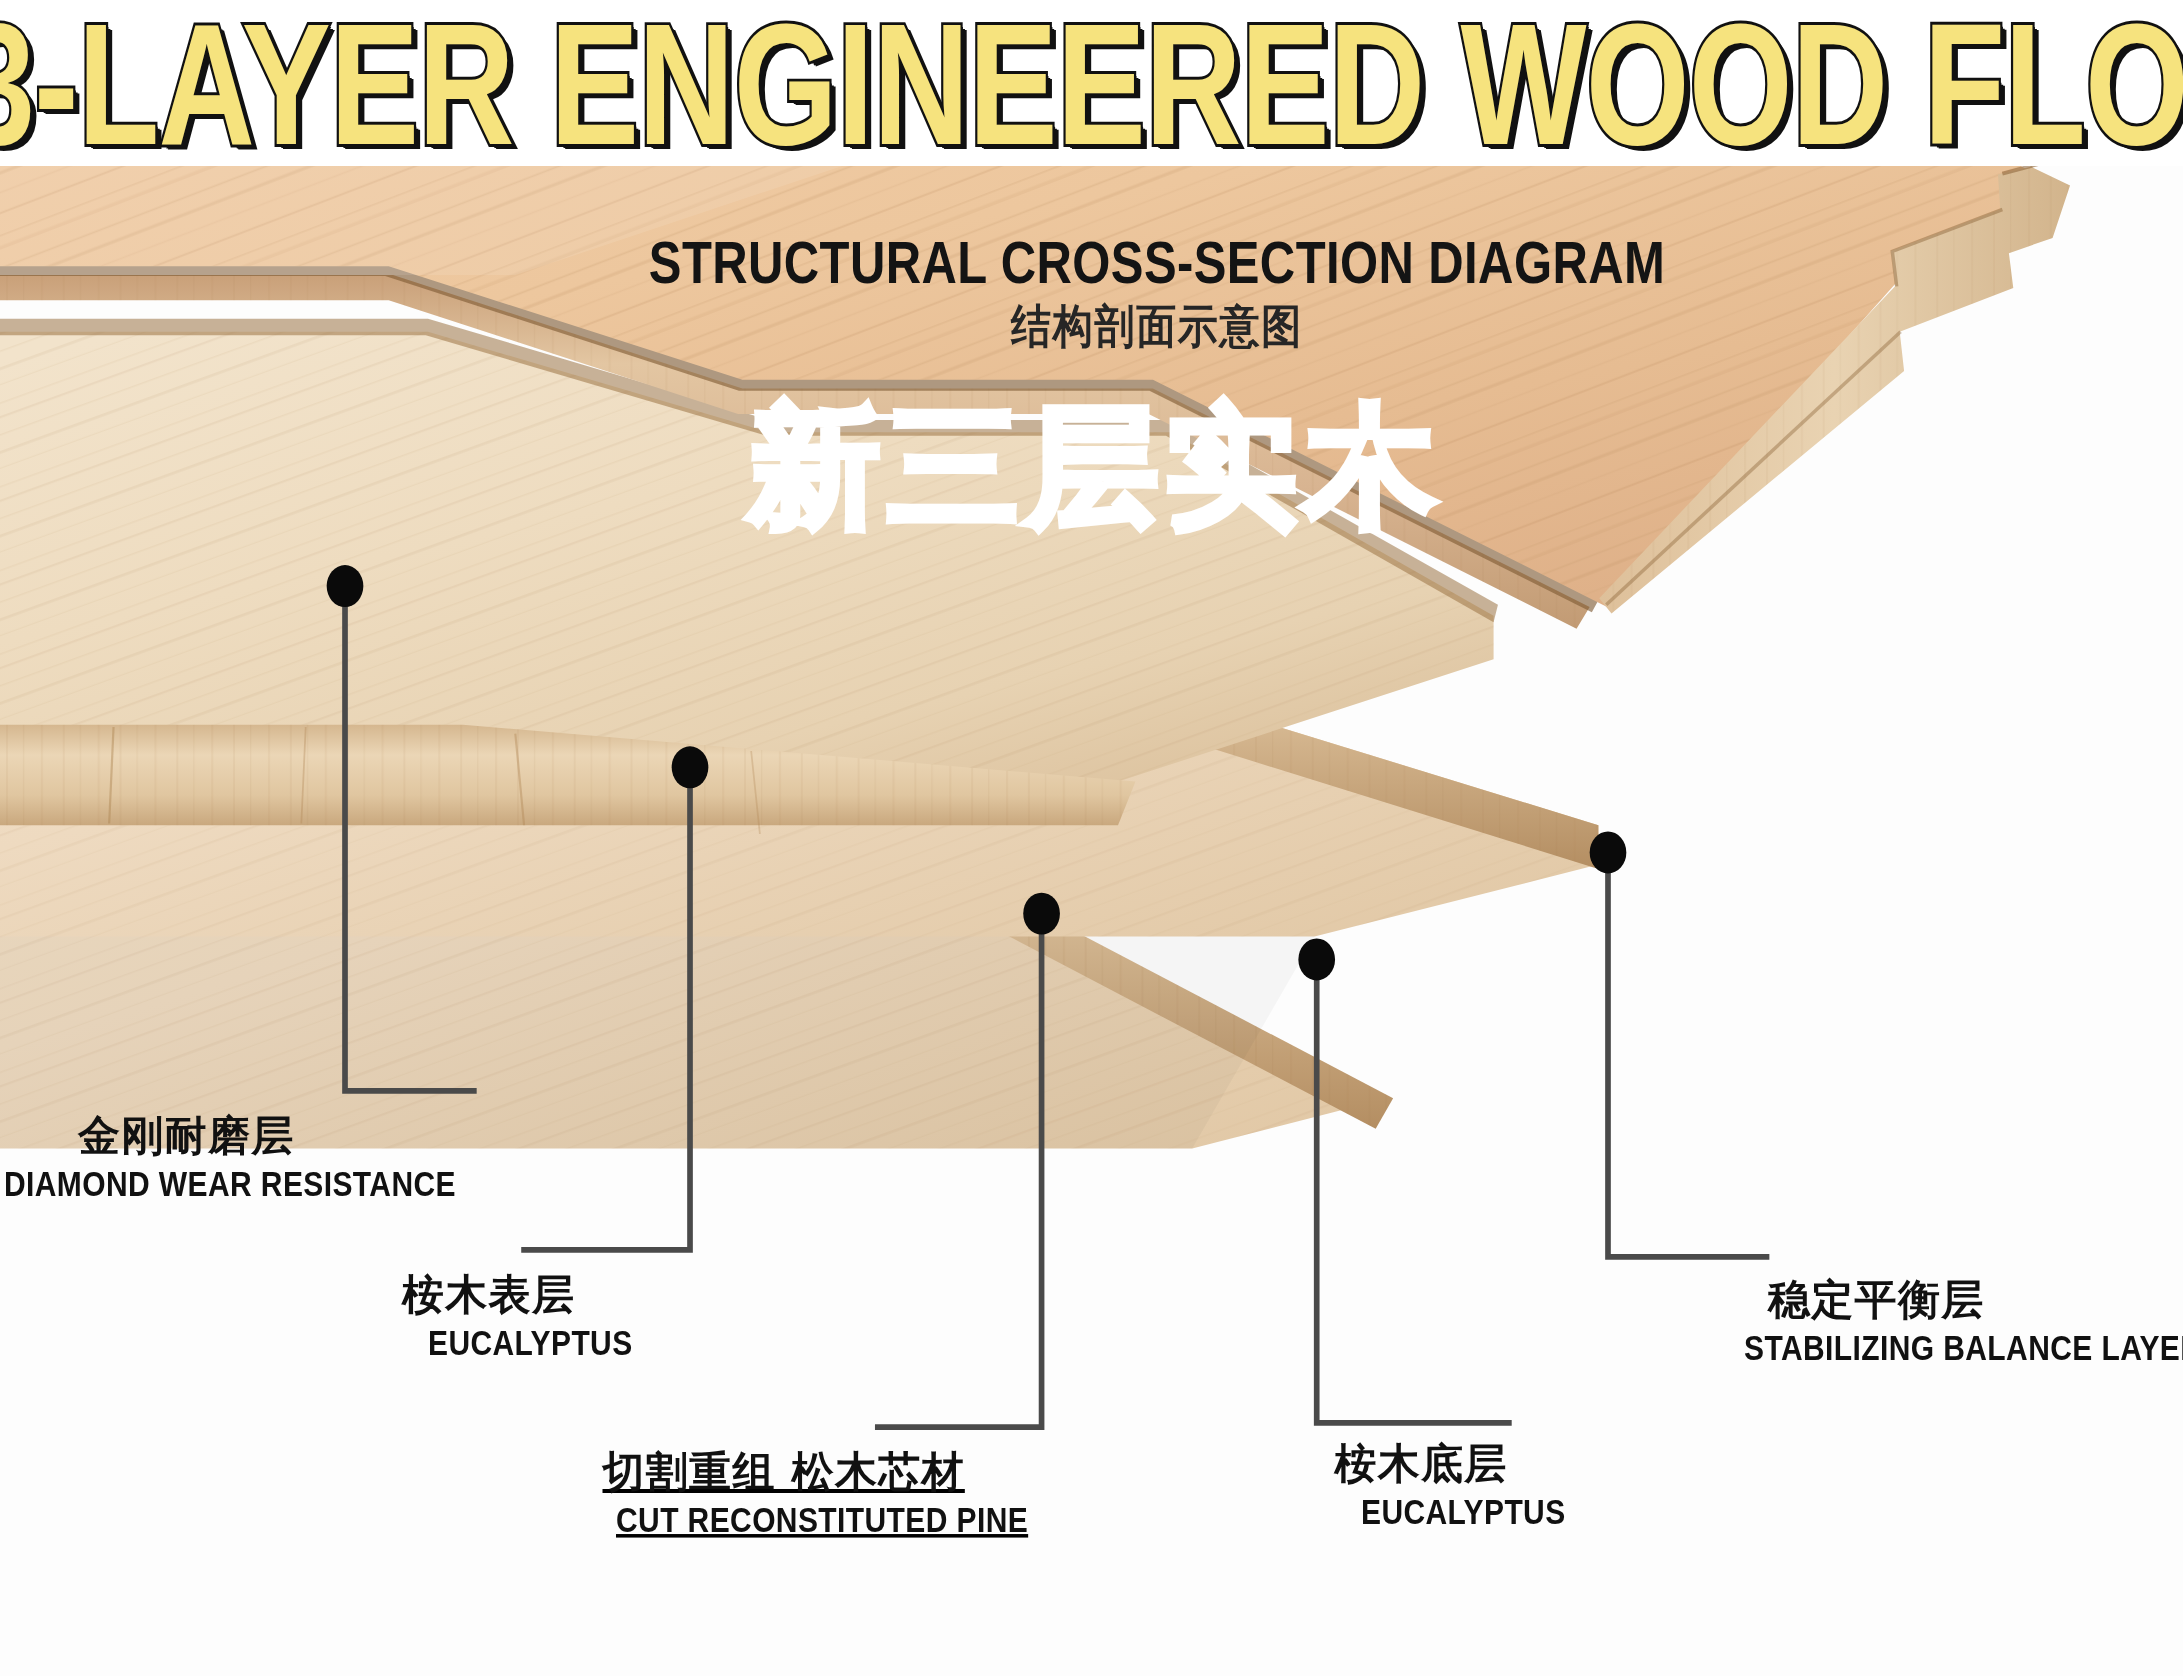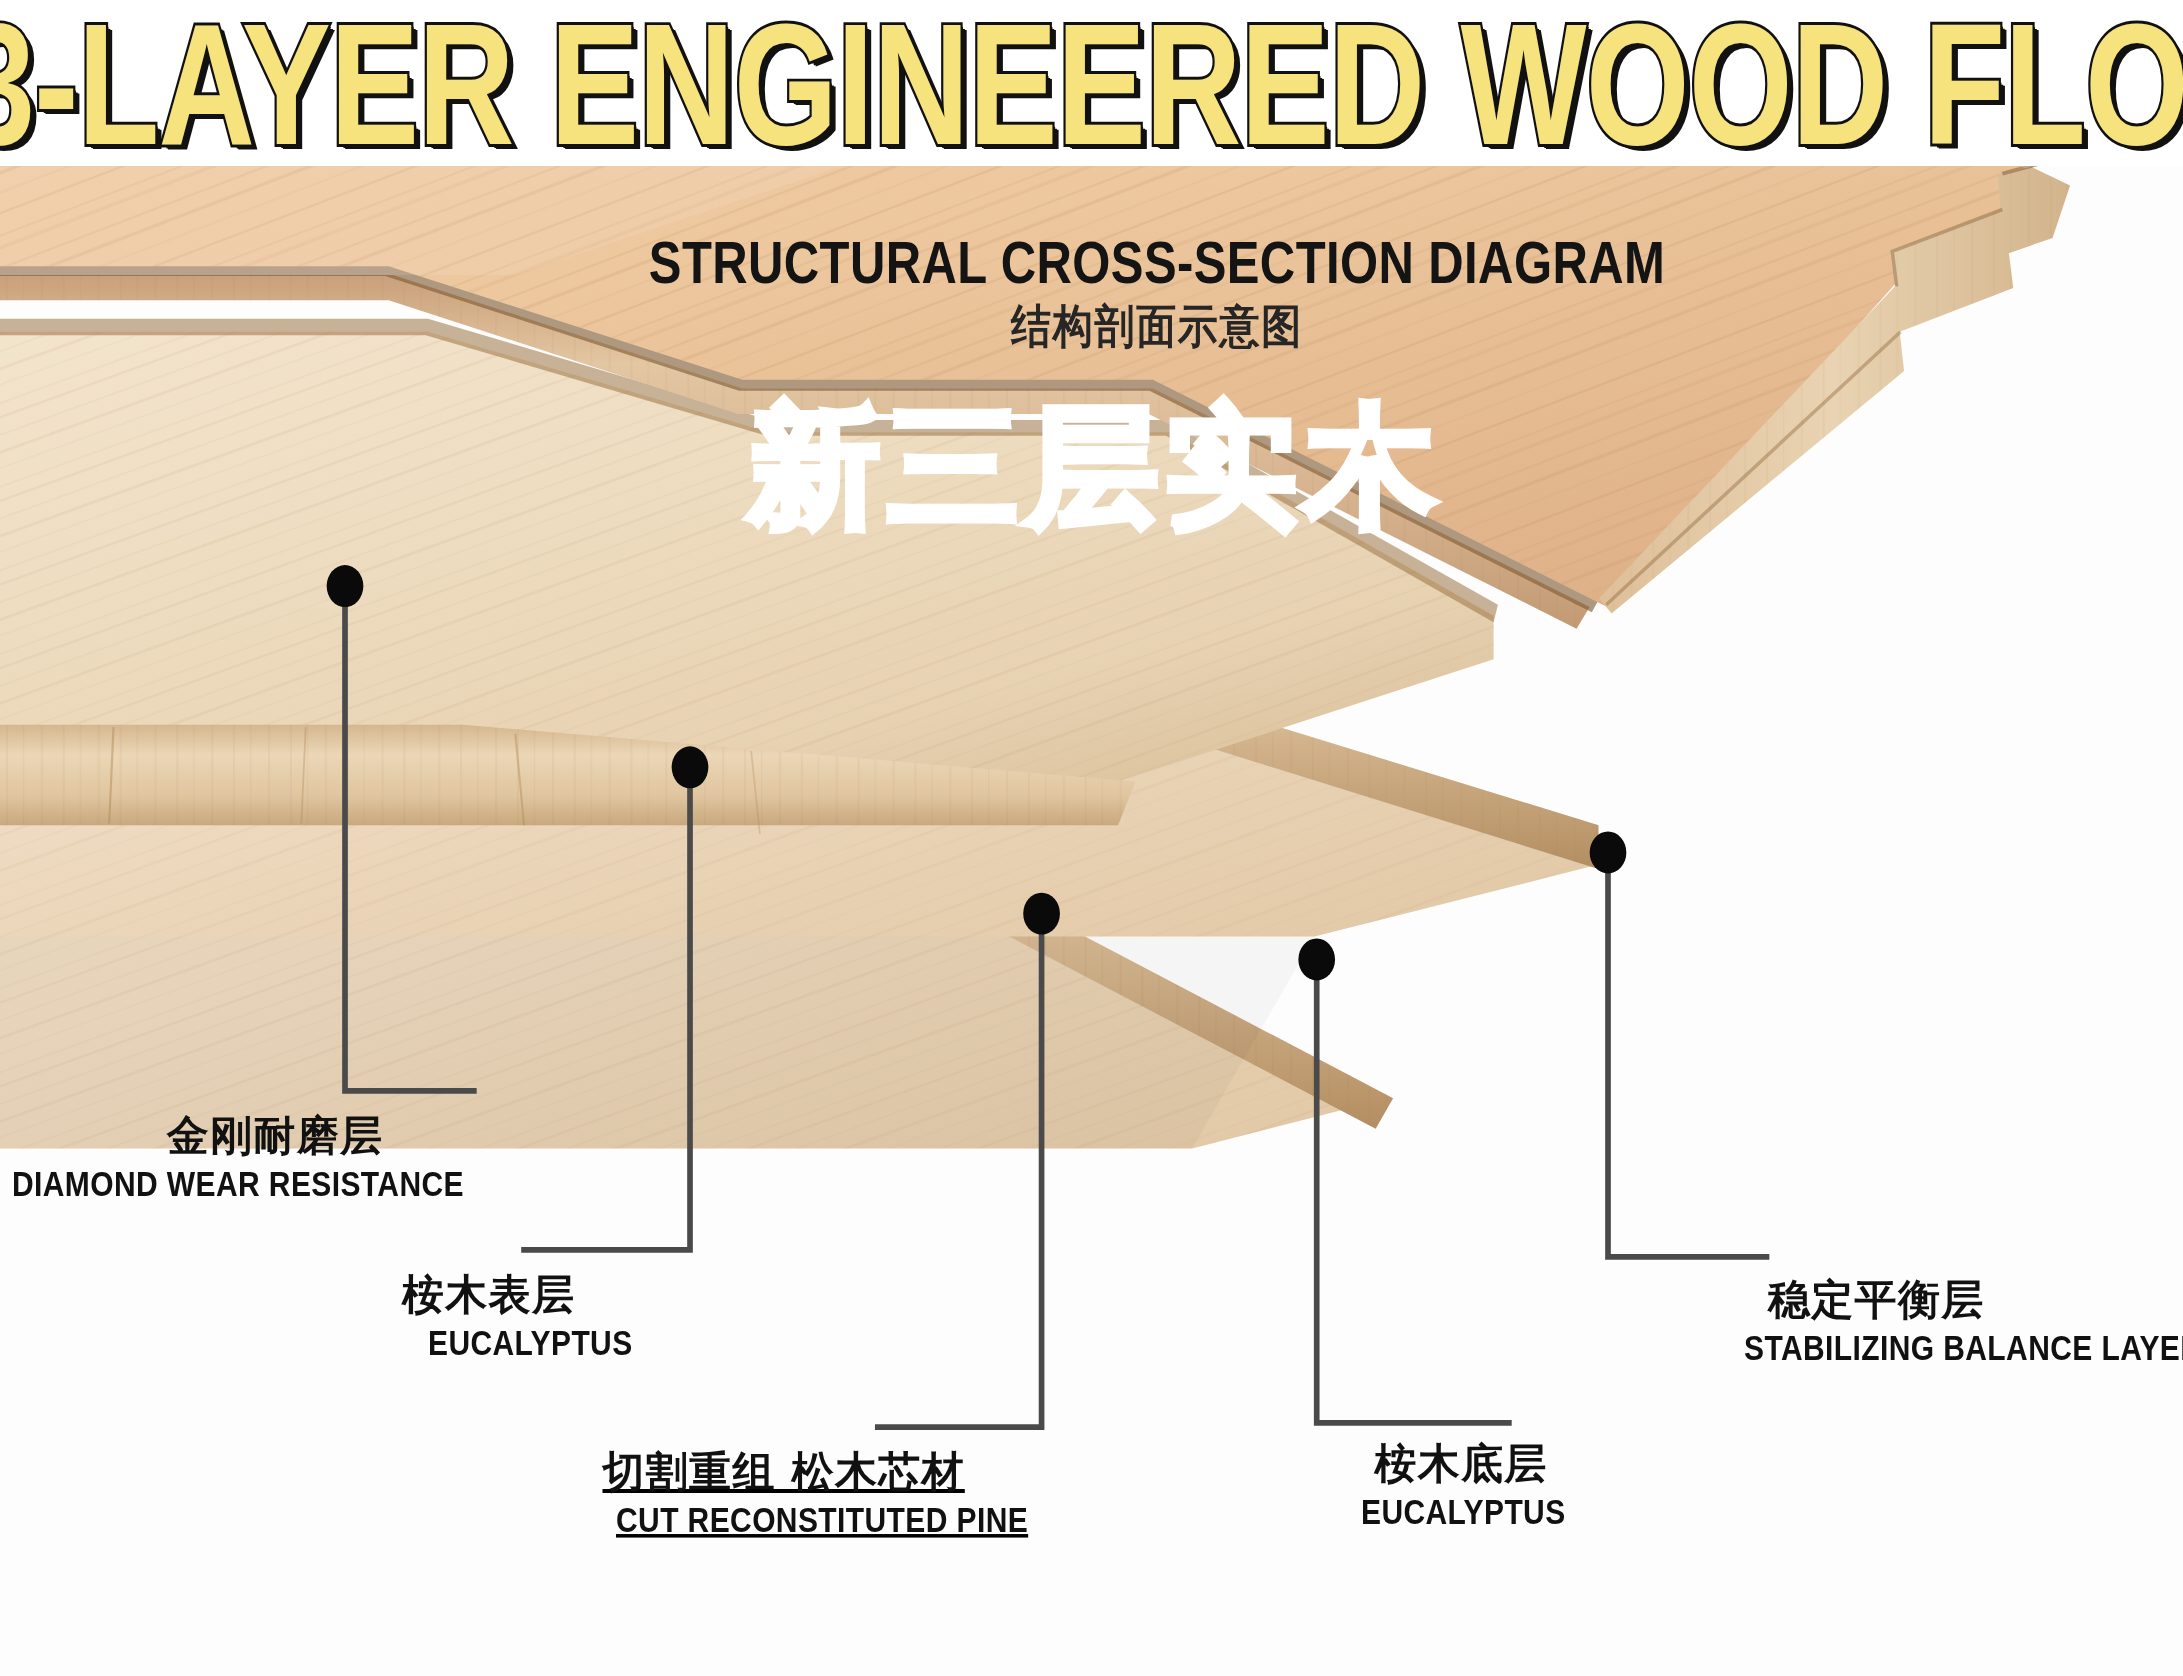--- a/index.html
+++ b/index.html
@@ -81,30 +81,30 @@
   }
   .en{
     font-family:"Liberation Sans Narrow","Liberation Sans",sans-serif;
     font-weight:bold;color:#111;
     font-size:30px;line-height:32px;letter-spacing:0.4px;
     white-space:nowrap;
     transform:scaleY(1.18);transform-origin:top left;
     margin-top:7px;
   }
 
-  #c-diamond{left:11px;  top:1113px; width:454px; text-align:center;}
+  #c-diamond{left:4px;  top:1113px; width:454px; text-align:left;}
   #c-diamond .cn{padding-left:74px;}
   #c-eucal-top{left:389px; top:1272px; width:332px;}
   #c-eucal-top .cn{padding-left:13px;}
   #c-eucal-top .en{padding-left:39px;}
   #c-pine{left:585px; top:1449px; width:541px;text-decoration:underline;}
   #c-pine .cn{text-align:left;padding-left:17.5px;}
   #c-pine .en{text-align:left;padding-left:31px;}
   #c-eucal-bot{left:1330px; top:1441px; width:332px;}
-  #c-eucal-bot .cn{padding-left:4.4px;margin-left:40px;}
+  #c-eucal-bot .cn{padding-left:4.4px;}
   #c-eucal-bot .en{padding-left:31px;}
   #c-balance{left:1744px; top:1277px; width:489px;}
   #c-balance .cn{padding-left:24px;}
   #c-balance .en{padding-left:0px;}
 </style>
 </head>
 <body>
 
 <div id="header">
   <div id="title">NEW 3-LAYER ENGINEERED WOOD FLOORING</div>

